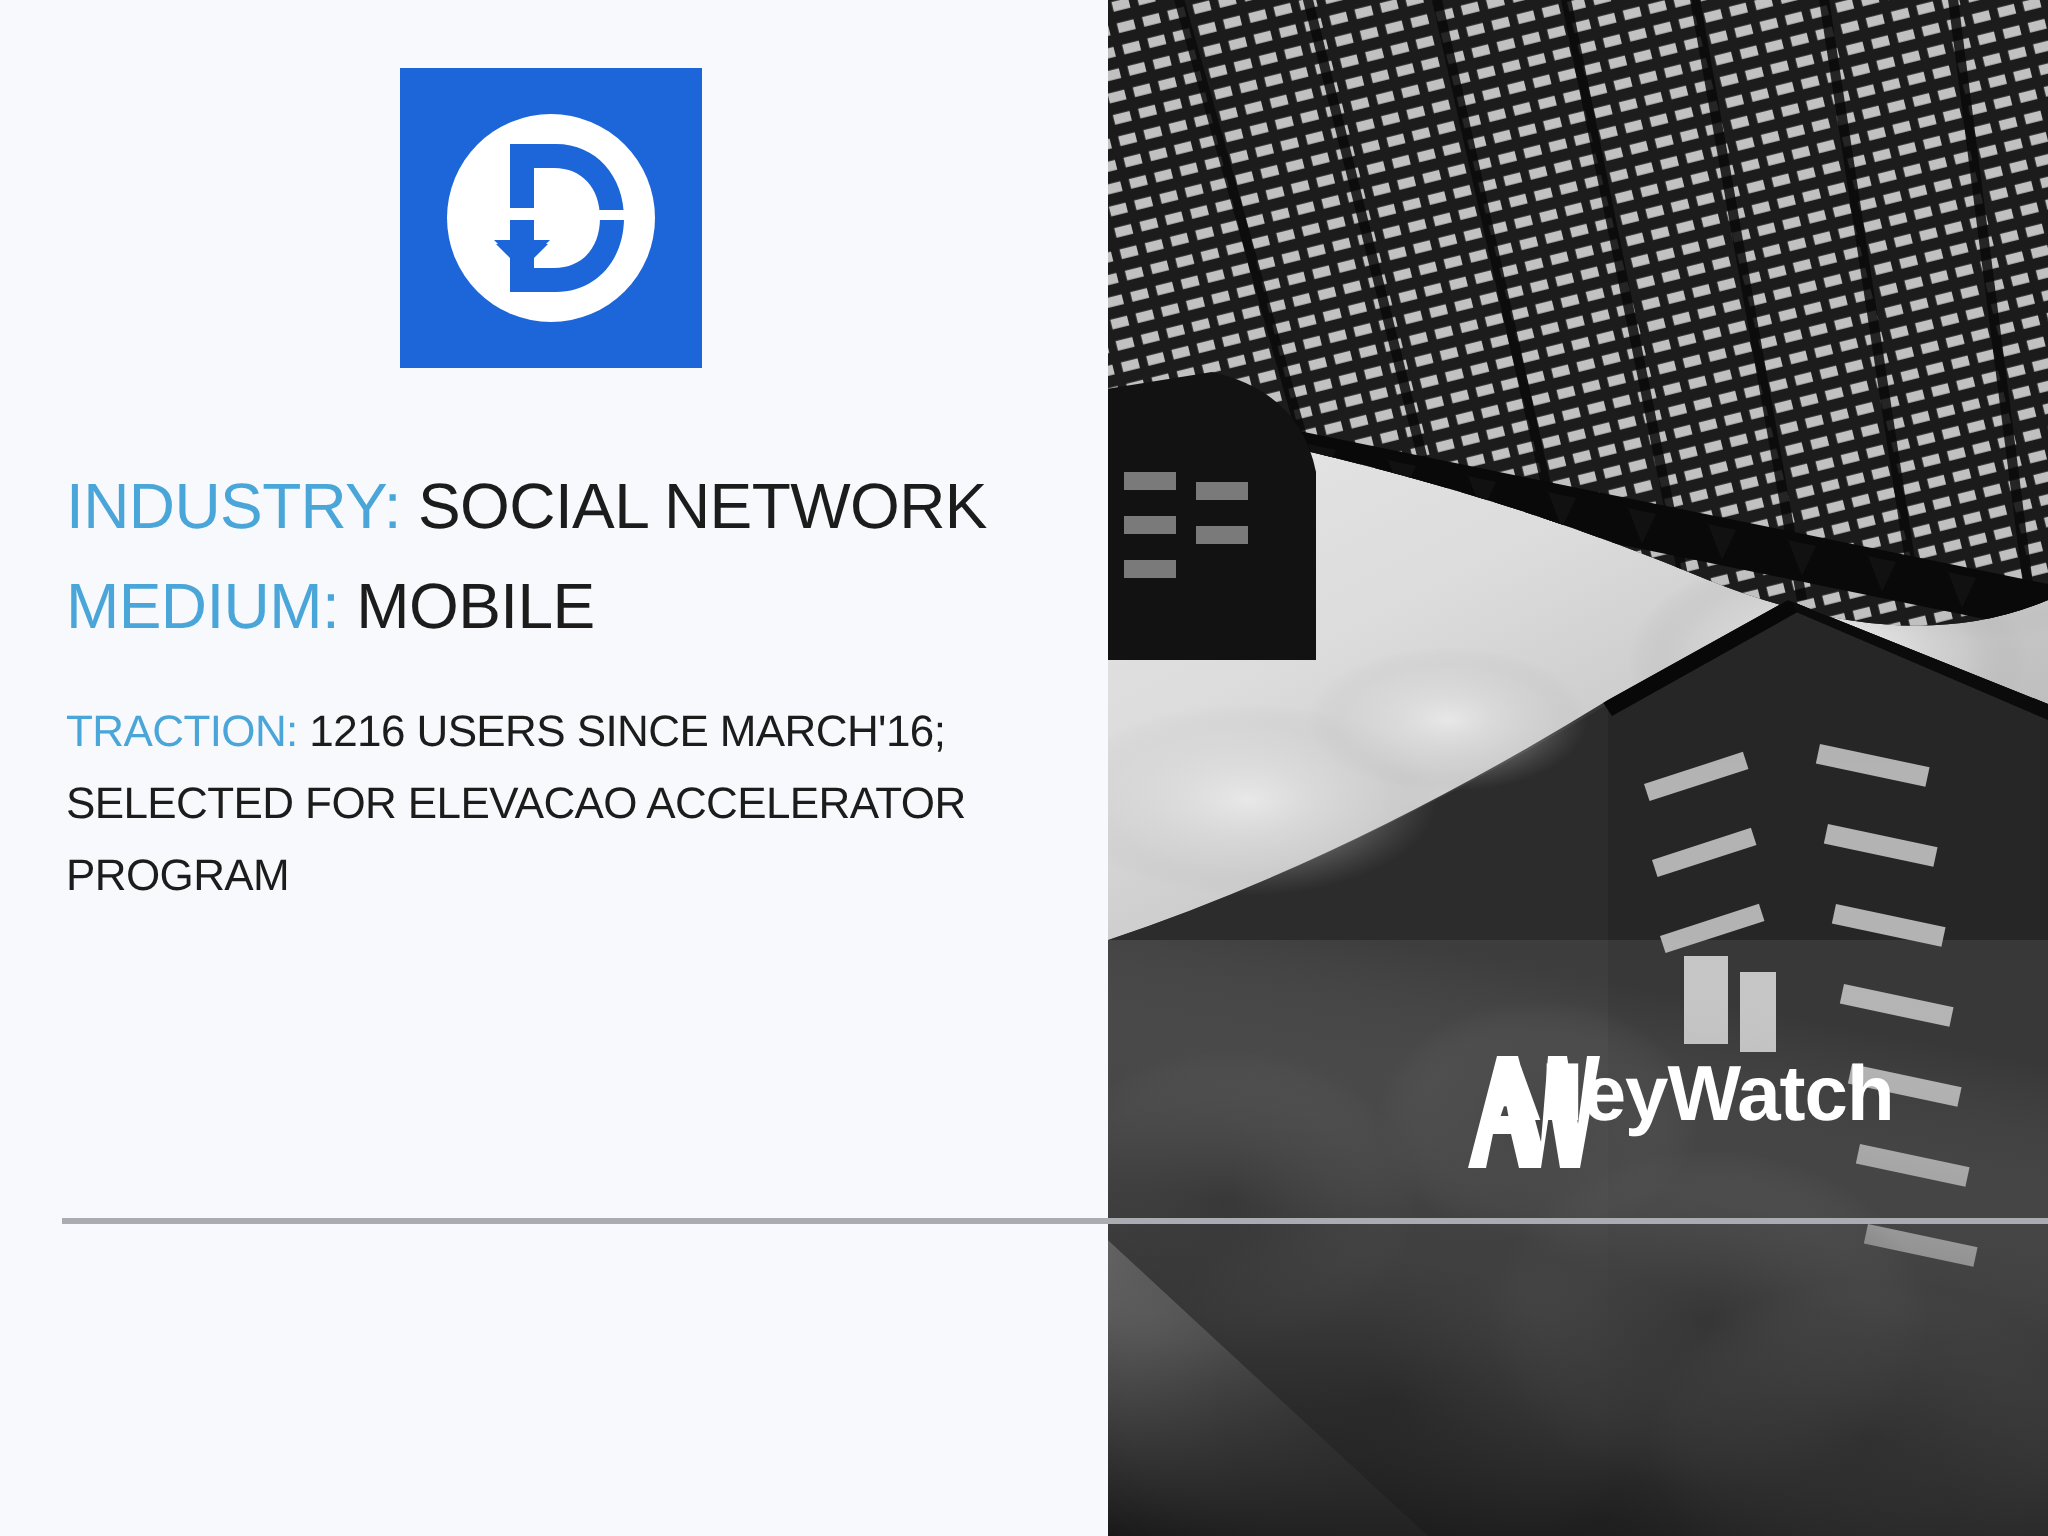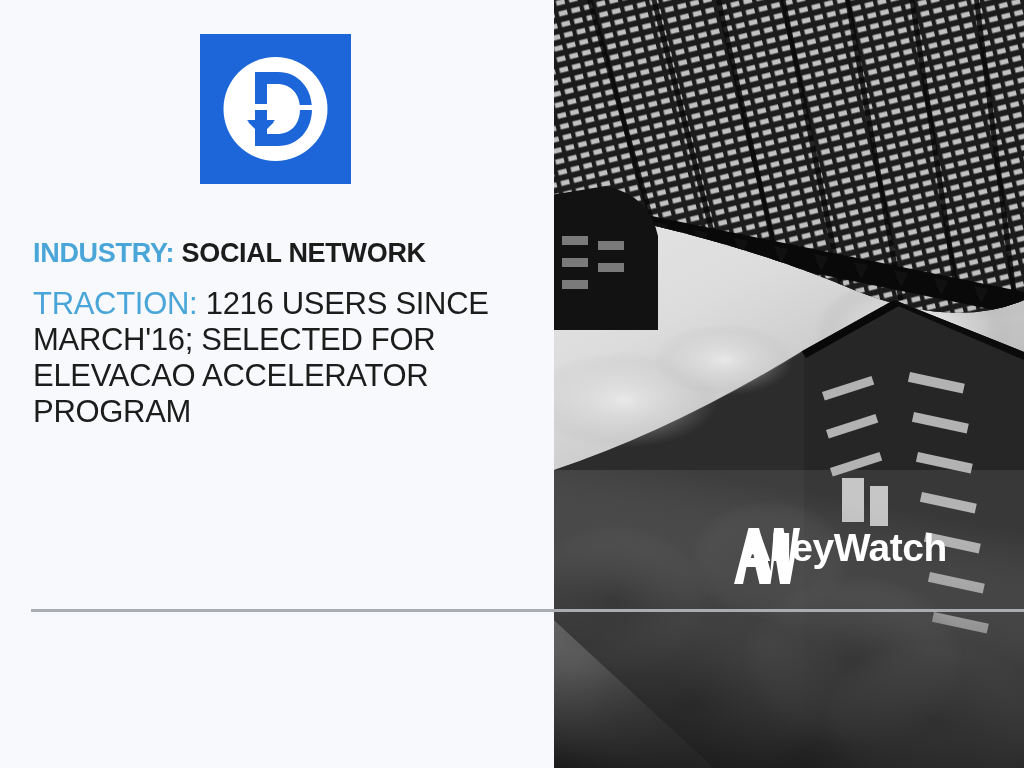--- a/index.html
+++ b/index.html
@@ -38,38 +38,38 @@
   .logo-tile svg { display: block; width: 100%; height: 100%; }
 
   
   .facts {
     position: absolute;
     left: 33px;
     top: 228px;
     width: 500px;
   }
   .fact-line {
-    font-size: 27px;
+    font-size: 32px;
     line-height: 50px;
     letter-spacing: -0.3px;
     color: #1c1c1c;
     white-space: nowrap;
-    font-weight: 700;
+    font-weight: 400;
   }
   .fact-label {
     color: #4aa6d8;
   }
   .fact-value { color: #1c1c1c; }
 
   .fact-block {
-    font-size: 31px;
+    font-size: 22px;
     line-height: 36px;
     letter-spacing: -0.3px;
     color: #1c1c1c;
-    margin-top: 8px;
+    margin-top: 20px;
     max-width: 478px;
   }
   .fact-block .fact-label { color: #4aa6d8; }
 
   
   .divider {
     position: absolute;
     left: 31px;
     top: 609px;
     width: 993px;
@@ -300,20 +300,24 @@
     </div>
 
     <div class="facts">
 
       <div class="fact-line">
         <span class="fact-label">INDUSTRY:</span>
         <span class="fact-value">SOCIAL NETWORK</span>
       </div>
 
 
+      <div class="fact-line">
+        <span class="fact-label">MEDIUM:</span>
+        <span class="fact-value">MOBILE</span>
+      </div>
 
 
       <div class="fact-block">
         <span class="fact-label">TRACTION:</span>
         <span class="fact-value">1216 USERS SINCE MARCH'16; SELECTED FOR ELEVACAO ACCELERATOR PROGRAM</span>
       </div>
 
     </div>
   </div>
 

